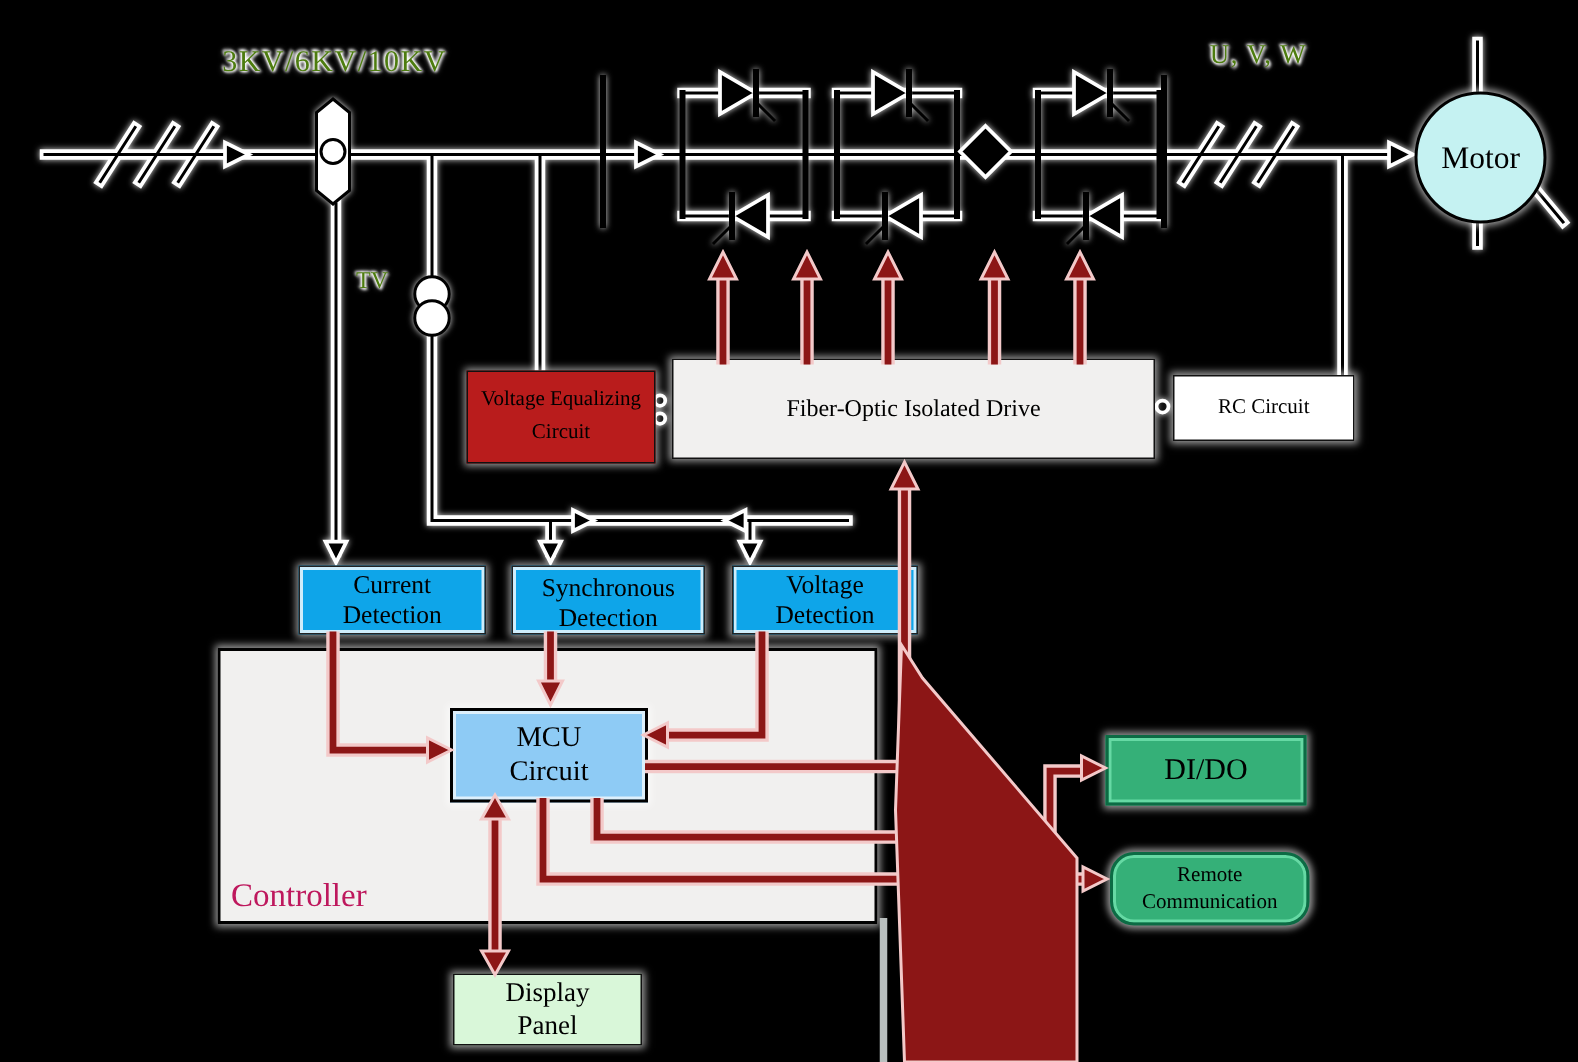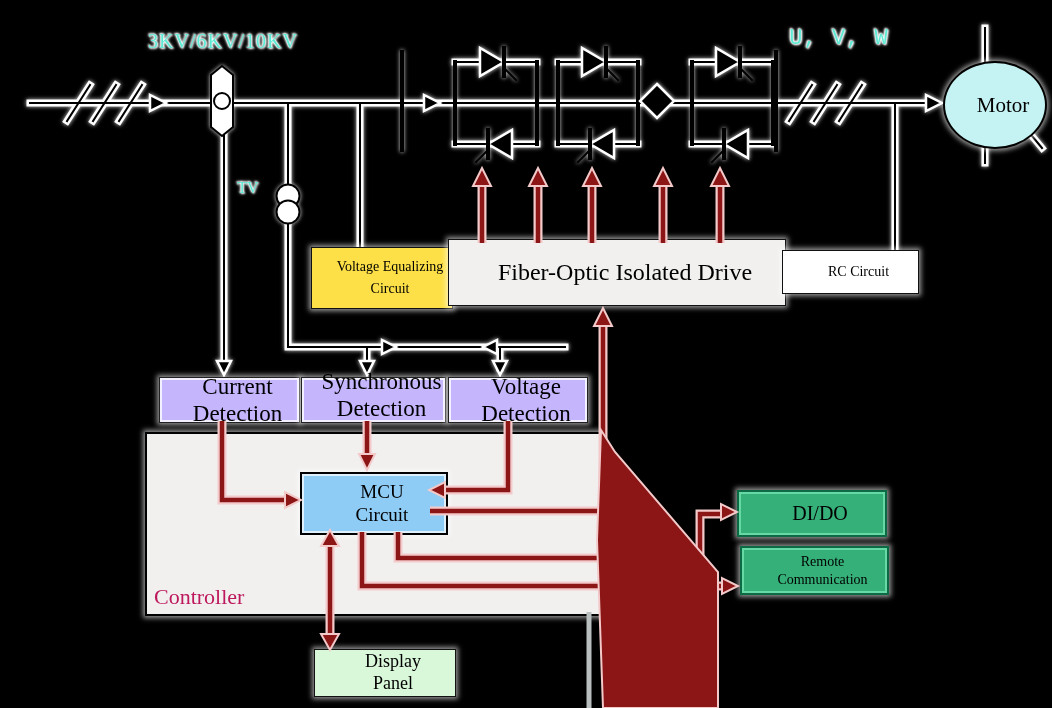--- a/index.html
+++ b/index.html
@@ -12,49 +12,49 @@
   .hk{stroke:#000;stroke-width:2;fill:none;stroke-linecap:square;}
   .hb{stroke:#000;stroke-width:4;fill:none;stroke-linecap:square;}
   .pk{fill:#000;stroke:#fff;stroke-width:2.5;}
   .pw{fill:#fff;stroke:#000;stroke-width:2;}
   .rw{stroke:#f3c9c9;stroke-width:9;fill:none;}
   .rk{stroke:#8c1616;stroke-width:4.5;fill:none;}
   .rp{fill:#8c1616;stroke:#f3c9c9;stroke-width:2;}
   .gl{stroke:#b9bfbe;stroke-width:5;fill:none;}
   .box{position:absolute;z-index:2;display:flex;flex-direction:column;align-items:center;
        justify-content:center;text-align:center;color:#000;
-       box-shadow:0 0 5px 2px rgba(255,255,255,.6);padding-left:16px;}
-  .lbl{position:absolute;z-index:2;color:#5eead4;text-align:center;
+       box-shadow:0 0 5px 2px rgba(255,255,255,.6);}
+  .lbl{position:absolute;z-index:2;color:#4d7c0f;text-align:center;
        text-shadow:0 0 2px #fff,0 0 2px #fff,0 0 4px #fff,1px 1px 2px #fff,-1px -1px 2px #fff;}
   #lbl-kv{left:136px;top:30px;width:174px;font-size:20px;letter-spacing:1px;}
-  #lbl-uvw{left:782px;top:26px;width:114px;font-size:22px;letter-spacing:1px;font-family:Liberation Mono, monospace;}
+  #lbl-uvw{left:782px;top:26px;width:114px;font-size:18px;letter-spacing:1px;}
   #lbl-tv{left:230px;top:179px;width:36px;font-size:16px;}
-  #vec-box{left:311px;top:247px;width:124px;height:60px;background:#fde047;
+  #vec-box{left:311px;top:247px;width:124px;height:60px;background:#b91c1c;
            border:1.5px solid #111;font-size:14px;line-height:1.55;}
   #drive-box{left:448px;top:239px;width:320px;height:65px;background:#f1f0ef;
-           border:1.5px solid #111;font-size:24px;}
+           border:1.5px solid #111;font-size:16px;}
   #rc-box{left:782px;top:250px;width:119px;height:42px;background:#ffffff;
            border:1.5px solid #111;font-size:14px;}
-  .det{background:#c4b5fd;border:1.5px solid #222;font-size:23px;line-height:1.18;
-       box-shadow:inset 0 0 0 2px rgba(255,255,255,.8),0 0 5px 2px rgba(255,255,255,.6);}
+  .det{background:#0ea5e9;border:1.5px solid #222;font-size:17px;line-height:1.18;
+       box-shadow:inset 0 0 0 2px rgba(255,255,255,.8),0 0 5px 2px rgba(255,255,255,.6);margin-left:40px;}
   #cur-box{left:159px;top:377px;width:123px;height:44px;}
   #syn-box{left:301px;top:377px;width:127px;height:44px;justify-content:flex-end;}
   #vol-box{left:448px;top:377px;width:122px;height:44px;align-items:center;}
   #controller-box{left:145px;top:432px;width:436px;height:180px;background:#f1f0ef;
        border:2.5px solid #000;justify-content:flex-end;align-items:flex-start;}
   #controller-label{position:absolute;left:7px;bottom:4px;font-size:22px;color:#be185d;}
   #mcu-box{left:300px;top:472px;width:128px;height:59px;background:#8ecbf5;
        border:2.5px solid #000;font-size:19px;line-height:1.2;
        box-shadow:inset 0 0 0 2px rgba(255,255,255,.7),0 0 5px 2px rgba(255,255,255,.6);align-items:center;}
   .grn{background:#35b078;border:2px solid #0c6b44;
        box-shadow:inset 0 0 0 2px #66d9a4,0 0 5px 2px rgba(255,255,255,.6);}
   #dido-box{left:737px;top:490px;width:130px;height:43px;font-size:20px;}
-  #remote-box{left:740px;top:546px;width:129px;height:45px;font-size:14px;line-height:1.25;}
+  #remote-box{left:740px;top:568px;width:129px;height:45px;font-size:14px;line-height:1.25;border-radius:16px;}
   #display-box{left:302px;top:649px;width:124px;height:46px;background:#d9f7d9;
-       border:1.5px solid #111;font-size:18px;line-height:1.2;margin-left:12px;}
+       border:1.5px solid #111;font-size:18px;line-height:1.2;}
   #motor{left:943px;top:61px;width:84px;height:84px;border-radius:50%;background:#c5f2f2;
        border:2px solid #000;font-size:21px;}
 </style>
 </head>
 <body>
 
 <div id="stage">
 
   <svg class="layer" id="svg-black" width="1052" height="708" viewBox="0 0 1052 708">
     <g>

